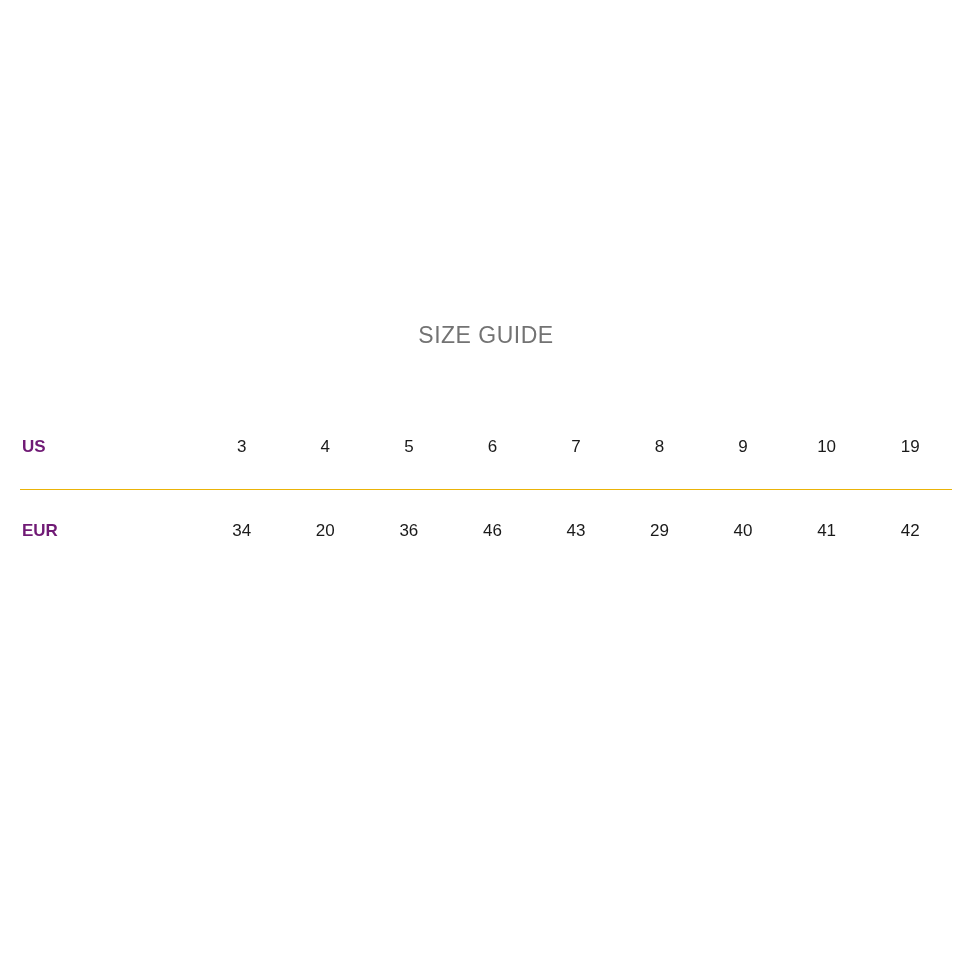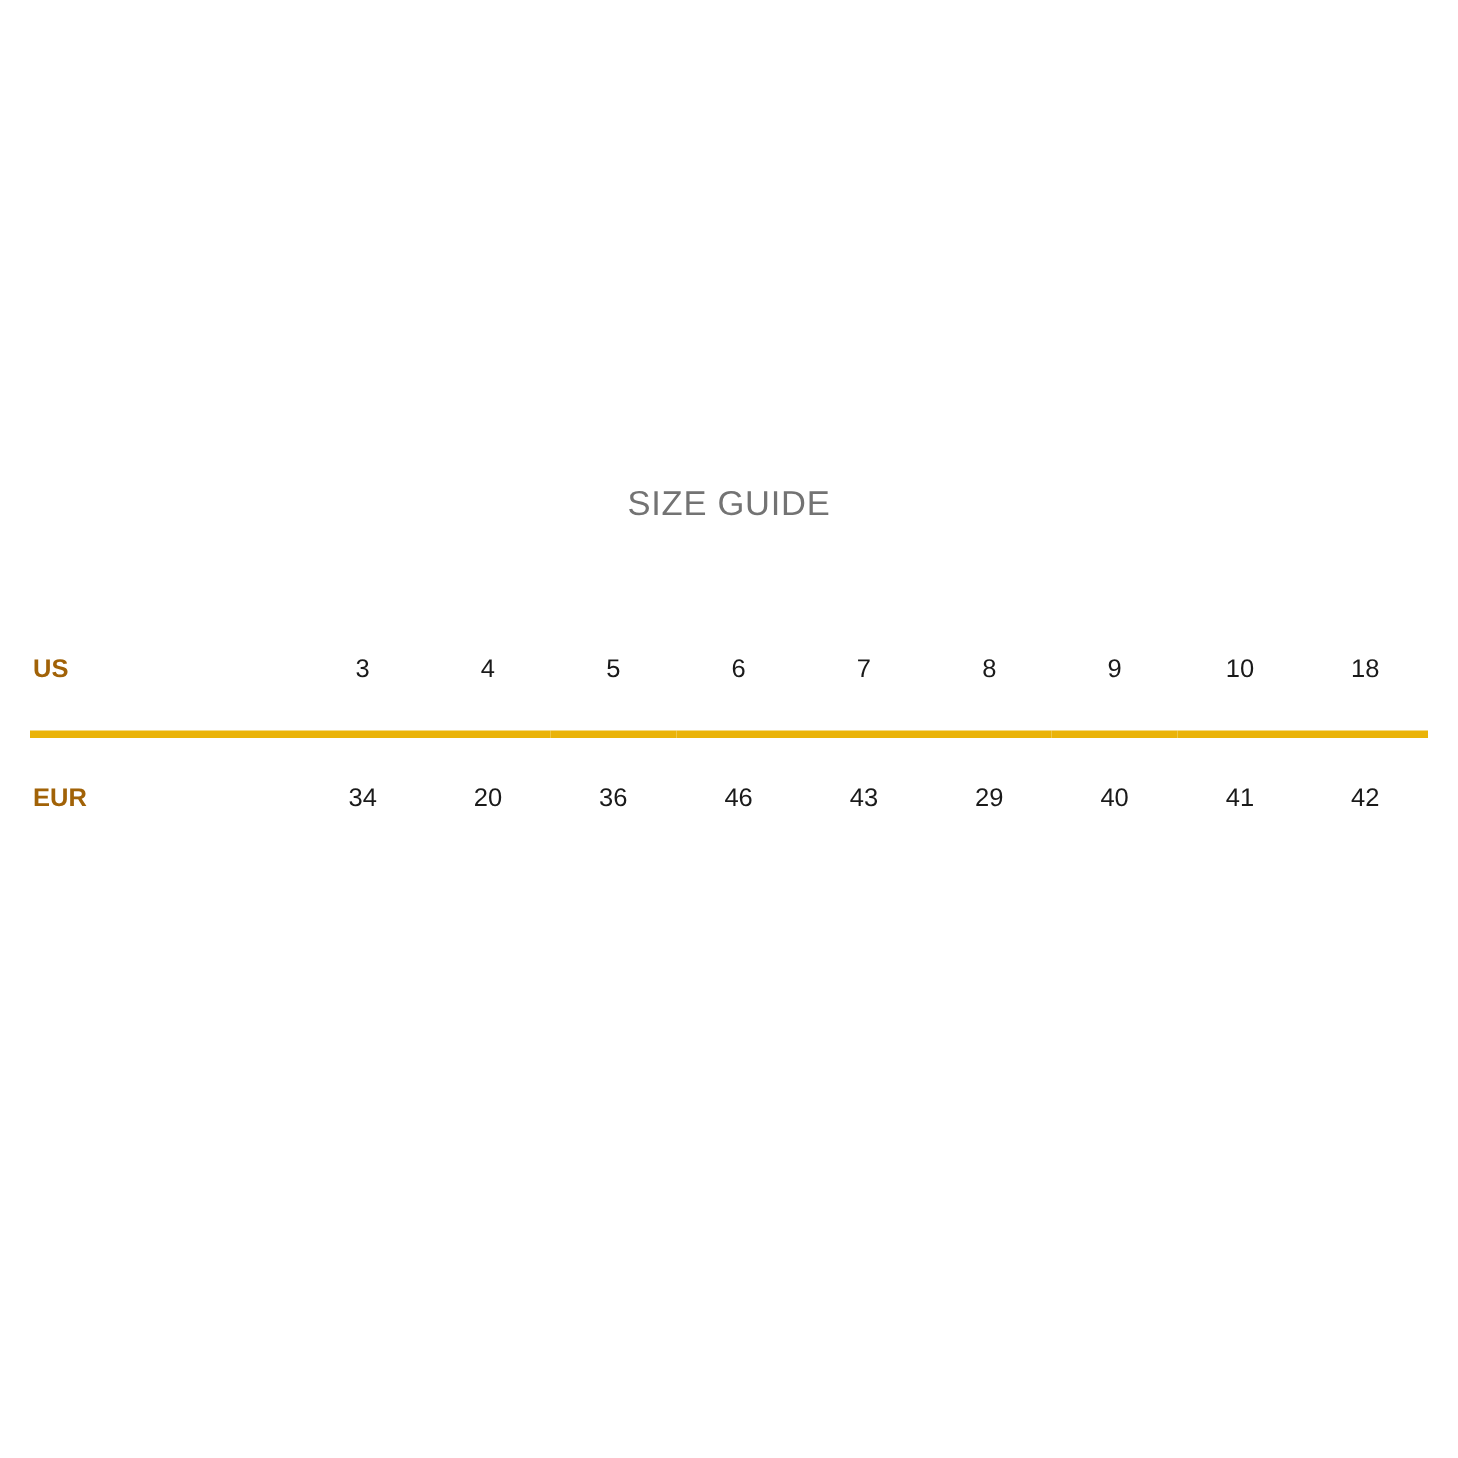--- a/index.html
+++ b/index.html
@@ -39,30 +39,30 @@
     table-layout: fixed;
   }
   .size-table td {
     padding: 0;
     vertical-align: middle;
   }
   .size-table tr {
     height: 84px;
   }
   .size-table tr.row-sep td {
-    border-top: 5px solid #eab308;
+    border-top: 1px solid #eab308;
     margin-left: 36px;
   }
   .label-cell {
     width: 178px;
     font-weight: bold;
     font-size: 17px;
     line-height: 22px;
     text-align: left;
-    color: #a16207;
+    color: #701a75;
     padding-left: 2px !important;
   }
   .val-cell {
     text-align: center;
     font-size: 17px;
     color: #1a1a1a;
   }
   .row-foot {
     height: 110px;
   }
@@ -84,21 +84,21 @@
       <tr>
         <td class="label-cell">US</td>
         <td class="val-cell">3</td>
         <td class="val-cell">4</td>
         <td class="val-cell">5</td>
         <td class="val-cell">6</td>
         <td class="val-cell">7</td>
         <td class="val-cell">8</td>
         <td class="val-cell">9</td>
         <td class="val-cell">10</td>
-        <td class="val-cell">18</td>
+        <td class="val-cell">19</td>
       </tr>
       <tr class="row-sep">
         <td class="label-cell">EUR</td>
         <td class="val-cell">34</td>
         <td class="val-cell">20</td>
         <td class="val-cell">36</td>
         <td class="val-cell">46</td>
         <td class="val-cell">43</td>
         <td class="val-cell">29</td>
         <td class="val-cell">40</td>

